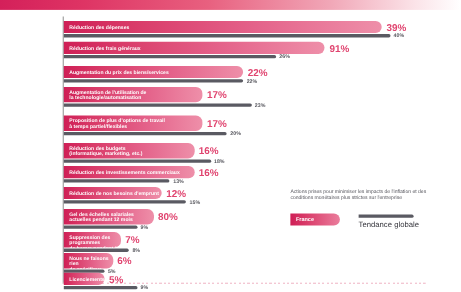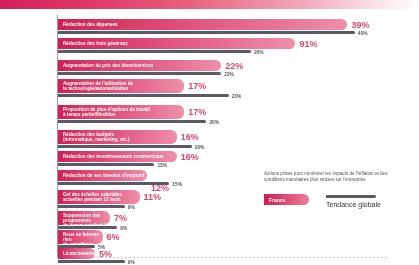--- a/index.html
+++ b/index.html
@@ -201,30 +201,30 @@
           <div class="bar-label" style="top: 3px;">Réduction des investissements commerciaux</div>
         </div>
         <div class="pct-pink" style="left: 122.72px; top: 1px;">16%</div>
         <div class="bar-gray" style="width: 96.46px; top: 12px;"></div>
         <div class="pct-gray" style="left: 99.46px; top: 12px;">13%</div>
       </div>
       <div class="row" style="top: 161px;">
         <div class="bar-pink" style="width: 89.04px; top: 0px;">
           <div class="bar-label" style="top: 3px;">Réduction de nos besoins d'emprunt</div>
         </div>
-        <div class="pct-pink" style="left: 93.04px; top: 13px;">12%</div>
+        <div class="pct-pink" style="left: 93.04px; top: 1px;">12%</div>
         <div class="bar-gray" style="width: 111.3px; top: 12px;"></div>
         <div class="pct-gray" style="left: 114.3px; top: 12px;">15%</div>
       </div>
       <div class="row" style="top: 181px;">
         <div class="bar-pink" style="width: 81.62px; top: 0px; height: 14px;">
           <div class="bar-label two-line" style="top: 2px;">Gel des échelles salariales
 actuelles pendant 12 mois</div>
         </div>
-        <div class="pct-pink" style="left: 85.62px; top: 2px;">11%</div>
+        <div class="pct-pink" style="left: 85.62px; top: 2px;">80%</div>
         <div class="bar-gray" style="width: 66.78px; top: 15px;"></div>
         <div class="pct-gray" style="left: 69.78px; top: 15px;">9%</div>
       </div>
       <div class="row" style="top: 202px;">
         <div class="bar-pink" style="width: 51.94px; top: 0px; height: 14px;">
           <div class="bar-label two-line" style="top: 2px;">Suppression des programmes
 de bonus pendant 12 mois</div>
         </div>
         <div class="pct-pink" style="left: 55.94px; top: 2px;">7%</div>
         <div class="bar-gray" style="width: 59.36px; top: 15px;"></div>

